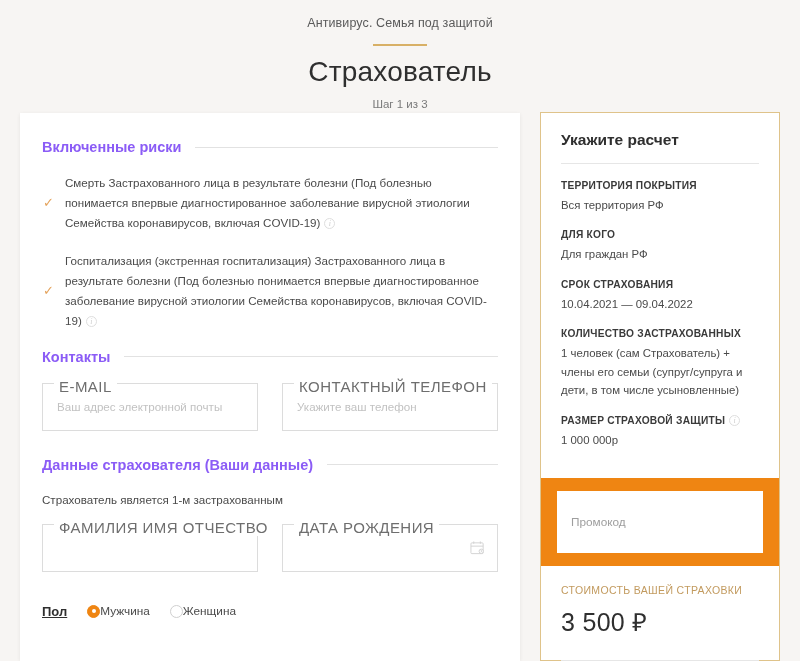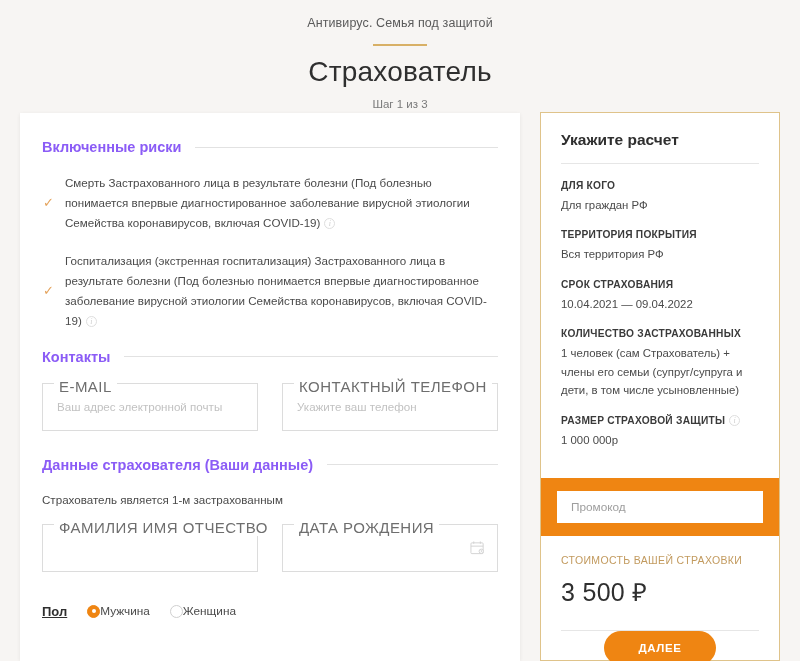--- a/index.html
+++ b/index.html
@@ -232,21 +232,21 @@
     line-height: 1.62;
     color: #4a4a4a;
   }
 
   .promo-band {
     background: #ef8512;
     padding: 13px 16px;
   }
   .promo-band input {
     width: 100%;
-    height: 32px;
+    height: 62px;
     border: 0; outline: 0;
     background: #fff;
     padding: 0 14px;
     font-size: 11.8px;
     font-family: "Liberation Sans", sans-serif;
     color: #3d3d3d;
   }
   .promo-band input::placeholder { color: #9e9e9e; }
 
   .side-bottom {
@@ -379,27 +379,27 @@
 
   </div>
 
   <div class="side-panel">
 
     <div class="side-top">
       <div class="side-title">Укажите расчет</div>
       <div class="side-divider"></div>
 
       <div class="calc-item">
+        <div class="calc-key">ТЕРРИТОРИЯ ПОКРЫТИЯ</div>
+        <div class="calc-val">Вся территория РФ</div>
+      </div>
+
+      <div class="calc-item">
         <div class="calc-key">ДЛЯ КОГО</div>
         <div class="calc-val">Для граждан РФ</div>
-      </div>
-
-      <div class="calc-item">
-        <div class="calc-key">ТЕРРИТОРИЯ ПОКРЫТИЯ</div>
-        <div class="calc-val">Вся территория РФ</div>
       </div>
 
       <div class="calc-item">
         <div class="calc-key">СРОК СТРАХОВАНИЯ</div>
         <div class="calc-val">10.04.2021 — 09.04.2022</div>
       </div>
 
       <div class="calc-item">
         <div class="calc-key">КОЛИЧЕСТВО ЗАСТРАХОВАННЫХ</div>
         <div class="calc-val">1 человек (сам Страхователь) + члены его семьи (супруг/супруга и дети, в том числе усыновленные)</div>

